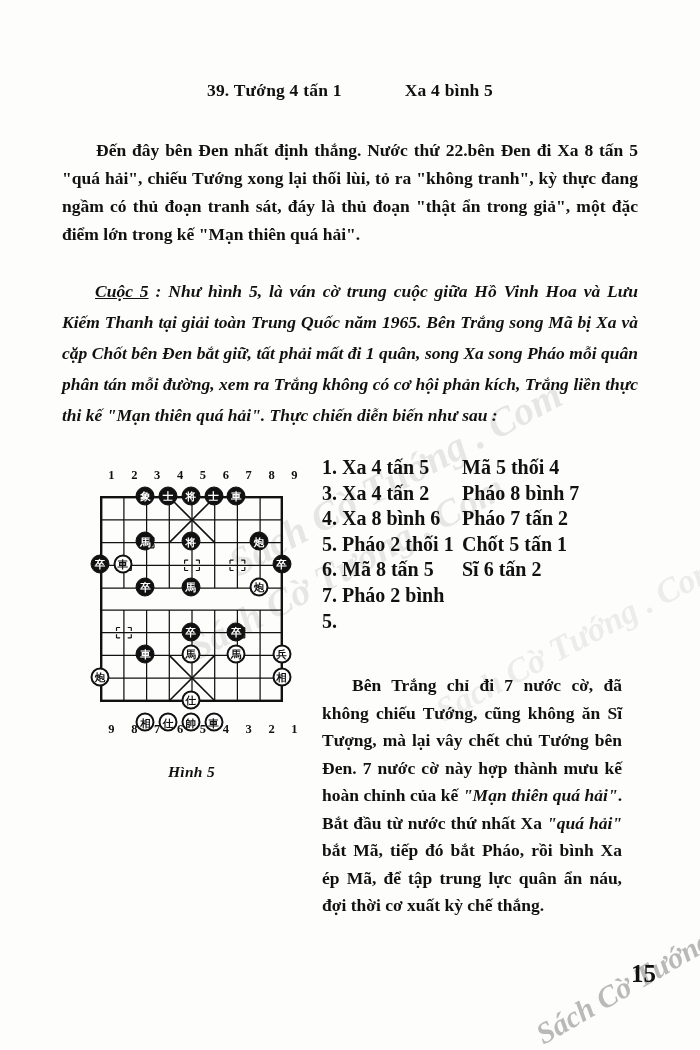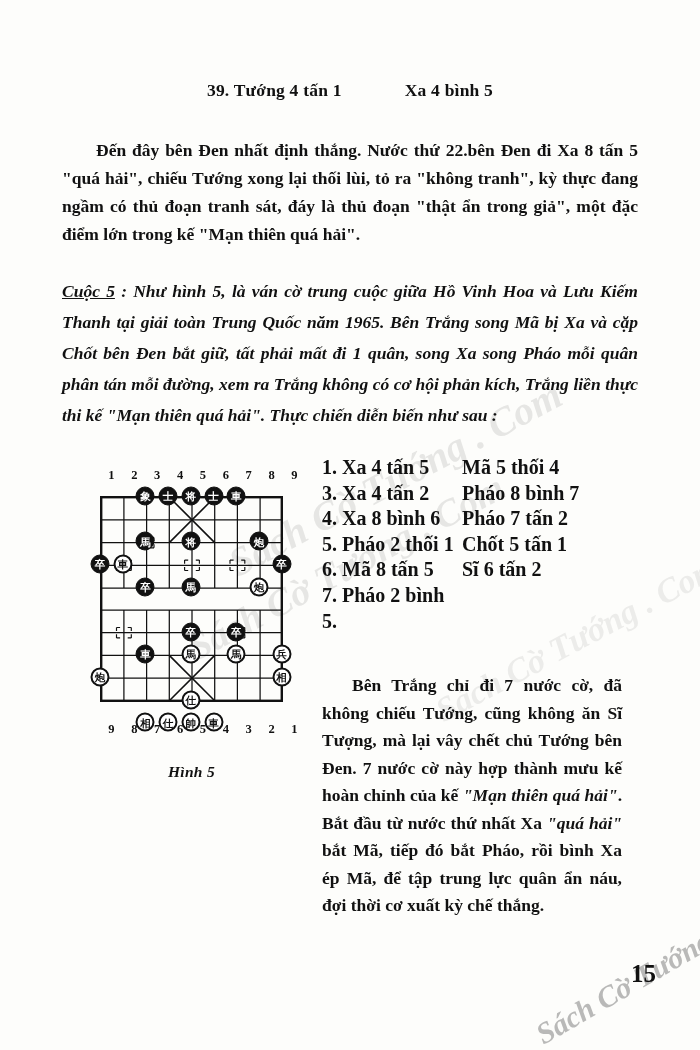--- a/index.html
+++ b/index.html
@@ -49,21 +49,21 @@
   .para .ind{display:inline-block;width:34px;}
 
   #intro-para{
     position:absolute;left:62px;width:576px;top:118px;
   }
   #case-para{
     position:absolute;left:62px;width:576px;top:258px;
     font-style:italic;
     line-height:31px;
   }
-  #case-para .lead{font-weight:700;text-decoration:underline;}
+  #case-para .lead{font-weight:700;text-decoration:underline;margin-left:33px;}
 
   
   #moves{
     position:absolute;left:322px;top:455px;width:300px;
     font-size:20px;font-weight:700;line-height:25.6px;
   }
   #moves .row{display:flex;}
   #moves .c1{width:140px;}
   #moves .c2{width:160px;}
 

